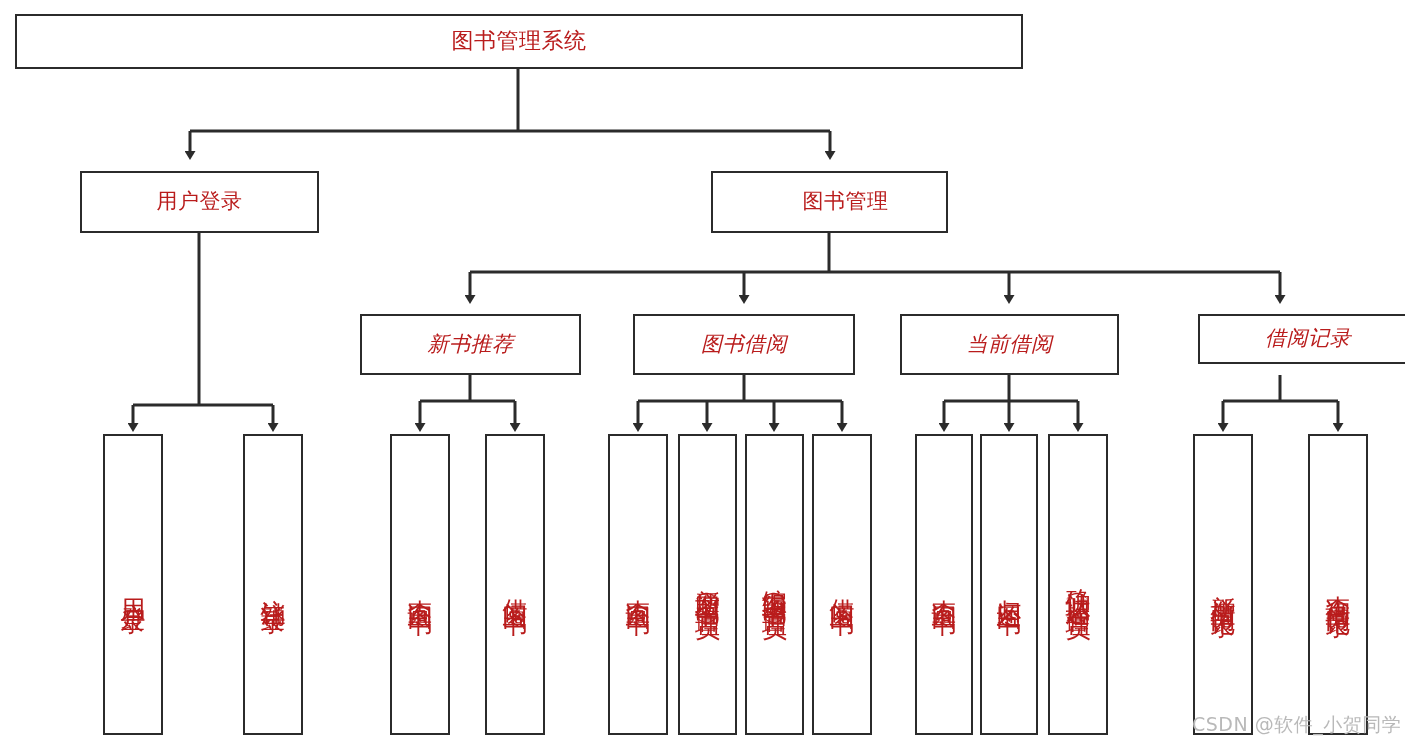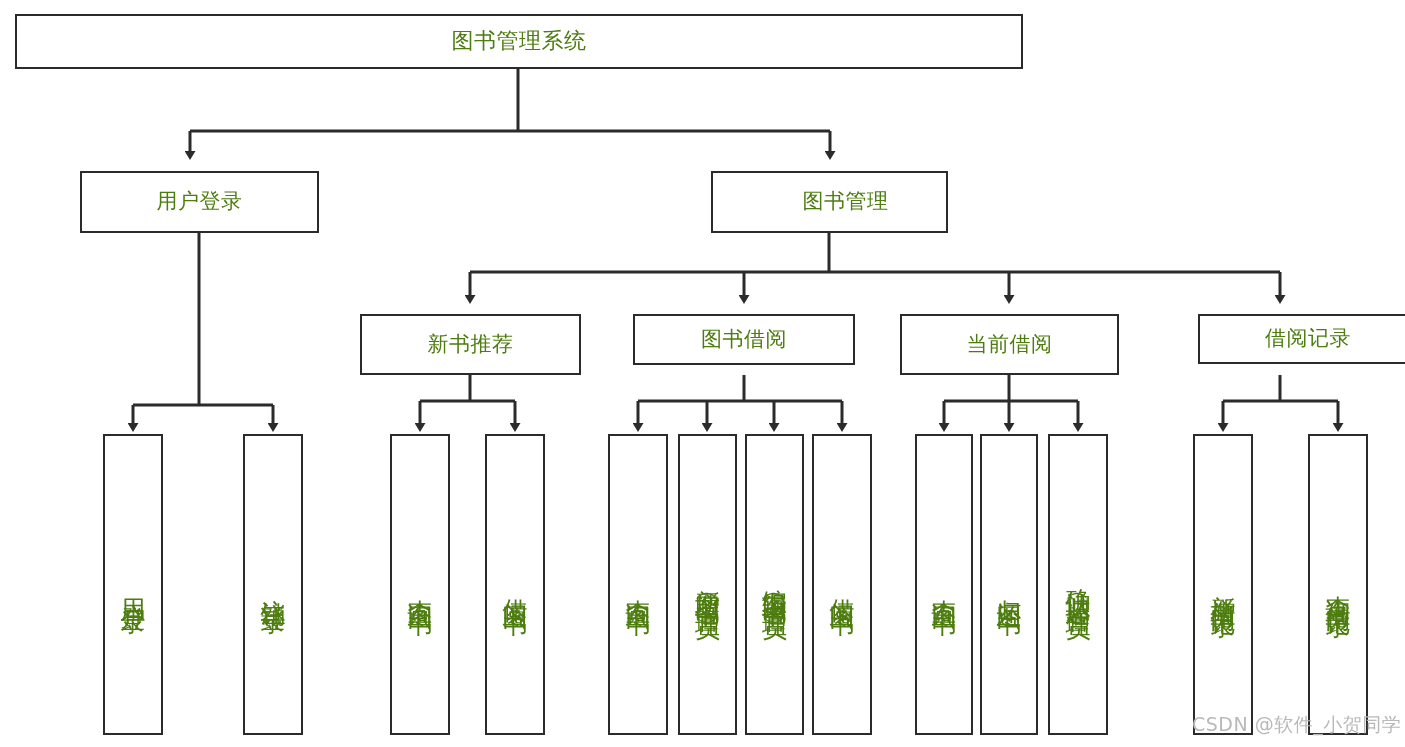--- a/index.html
+++ b/index.html
@@ -28,21 +28,21 @@
     position: absolute;
     box-sizing: border-box;
     background: #ffffff;
     border: 2px solid #2b2b2b;
     display: flex;
     align-items: center;
     justify-content: center;
     z-index: 2;
   }
   .node .label {
-    color: #4d7c0f;
+    color: #b91c1c;
     letter-spacing: 0.5px;
     text-align: center;
     line-height: 1.12;
   }
   .node.horiz .label {
     font-size: 21px;
     white-space: nowrap;
   }
   .node.vert {
     align-items: center;
@@ -52,21 +52,21 @@
   .node.vert .label {
     writing-mode: vertical-rl;
     text-orientation: upright;
     font-size: 25px;
     letter-spacing: 4px;
     line-height: 1;
     white-space: nowrap;
   }
   .node.root .label { font-size: 22px; }
   .node.lvl2 .label { font-size: 21px; }
-  .node.lvl3 .label { font-size: 21px; }
+  .node.lvl3 .label { font-size: 21px; font-style: italic; }
   #watermark {
     position: absolute;
     left: 1192px;
     top: 712px;
     font-size: 19px;
     color: #b9b9b9;
     letter-spacing: 0.5px;
     z-index: 5;
     white-space: nowrap;
     pointer-events: none;
@@ -134,21 +134,21 @@
   <div class="node horiz lvl2" style="left:80px; top:171px; width:239px; height:62px;">
     <span class="label">用户登录</span>
   </div>
   <div class="node horiz lvl2" style="left:711px; top:171px; width:237px; height:62px;padding-left:32px;">
     <span class="label">图书管理</span>
   </div>
 
   <div class="node horiz lvl3" style="left:360px; top:314px; width:221px; height:61px;">
     <span class="label">新书推荐</span>
   </div>
-  <div class="node horiz lvl3" style="left:633px; top:314px; width:222px; height:51px;">
+  <div class="node horiz lvl3" style="left:633px; top:314px; width:222px; height:61px;">
     <span class="label">图书借阅</span>
   </div>
   <div class="node horiz lvl3" style="left:900px; top:314px; width:219px; height:61px;justify-content:center;">
     <span class="label">当前借阅</span>
   </div>
   <div class="node horiz lvl3" style="left:1170px; top:314px; width:220px; height:50px;margin-left:28px;">
     <span class="label">借阅记录</span>
   </div>
 
   <div class="node vert" style="left:103px; top:434px; width:60px; height:301px;">

